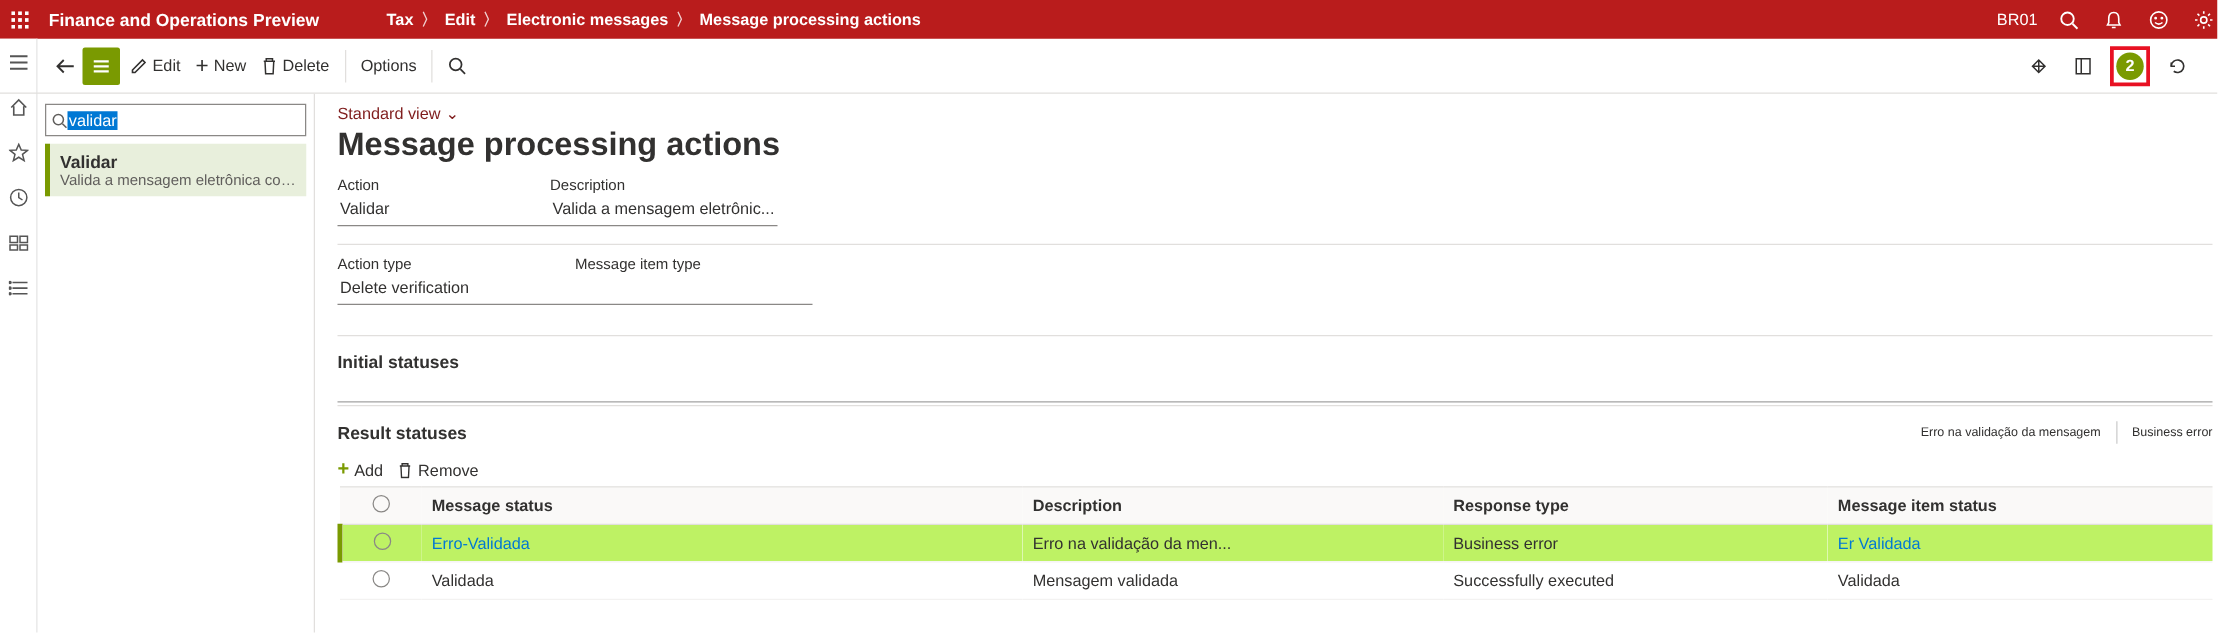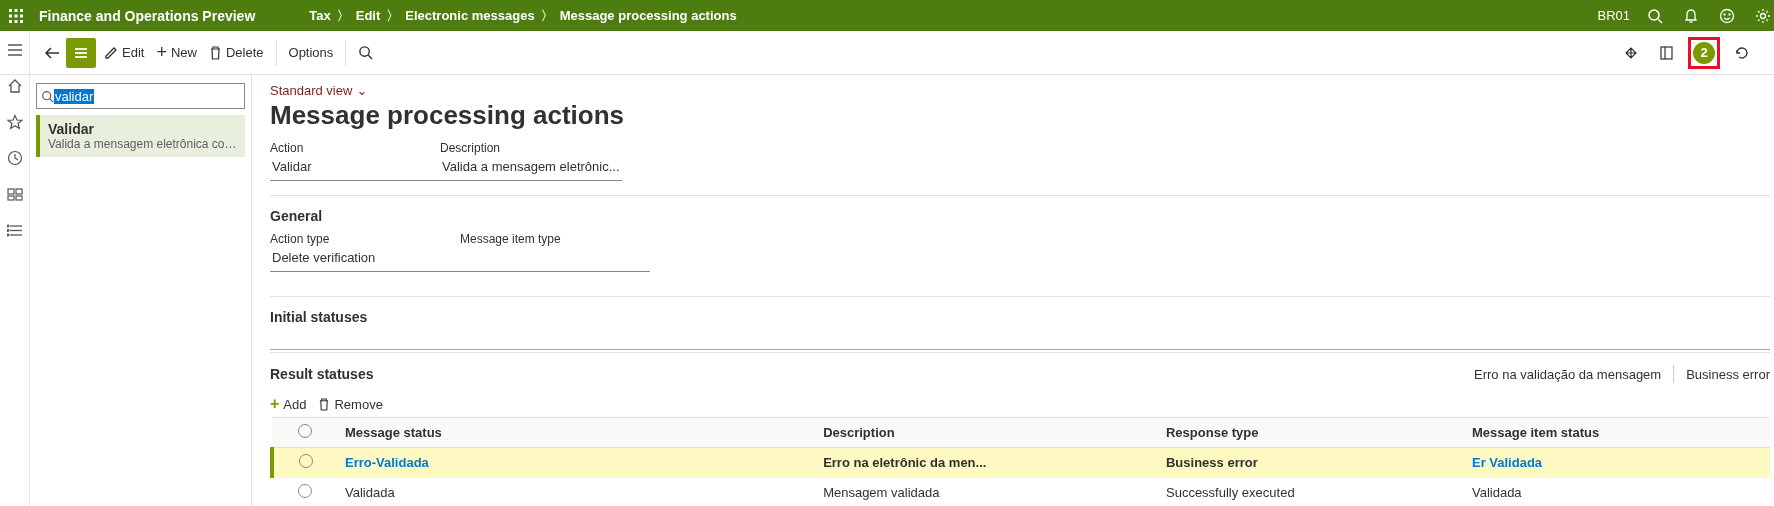--- a/index.html
+++ b/index.html
@@ -1,19 +1,19 @@
 <!DOCTYPE html>
 <html><head>
 <meta charset="utf-8">
 <style>
   * { box-sizing: border-box; margin: 0; padding: 0; font-family: "Segoe UI", Arial, sans-serif; }
   body { width: 1774px; height: 506px; background: #fff; overflow: hidden; font-size: 13px; color: #323130; }
 
   
-  .topbar { height: 31px; background: #4d7c0f; color: #fff; display: flex; align-items: center; }
+  .topbar { height: 31px; background: #b91c1c; color: #fff; display: flex; align-items: center; }
   .waffle { width: 31px; height: 31px; display: flex; align-items: center; justify-content: center; }
   .app-title { font-weight: 600; padding: 0 14px 0 8px; font-size: 14px; }
   .breadcrumbs { display: flex; align-items: center; gap: 6px; padding-left: 40px; font-size: 13px; font-weight: bold; }
   .bc-sep { opacity: 0.8; }
   .bc-item { cursor: pointer; }
   .topbar-right { margin-left: auto; display: flex; align-items: center; gap: 14px; }
   .top-icon { width: 22px; height: 22px; display: flex; align-items: center; justify-content: center; cursor: pointer; }
 
   
   .actionbar { height: 44px; border-bottom: 1px solid #e1dfdd; display: flex; align-items: center; padding: 0 8px 0 38px; position: relative; }
@@ -40,31 +40,31 @@
 
   .field-row { display: flex; margin-bottom: 14px; }
   .field { display: flex; flex-direction: column; }
   .field-label { font-size: 12px; color: #323130; margin-bottom: 2px; }
   .field-input { border: none; border-bottom: 1px solid #8a8886; height: 24px; font-size: 13px; padding: 2px 2px; min-width: 170px; background:transparent;}
   .field-input.w2 { min-width: 170px; white-space:nowrap; overflow:hidden; text-overflow:ellipsis;}
 
   .section { border-top: 1px solid #e1dfdd; padding: 8px 0 10px 0; margin-right: 4px; }
   .section-header { font-weight: 600; font-size: 14px; padding: 4px 0 8px 0; display:flex; align-items:center; justify-content:space-between;}
   .section-header.border-b { border-bottom:1px solid #a3a3a3; padding-bottom:24px;}
-  .sec-right { display:flex; gap:12px; align-items:center; font-weight:400; font-size:13px;}
+  .sec-right { display:flex; gap:12px; align-items:center; font-weight:400; font-size:10px;}
   .sec-right .vsep{ width:1px; height:18px; background:#ccc;}
 
   .tbl-toolbar { display:flex; gap:12px; padding: 4px 0; }
   .tbl-tool { display:flex; align-items:center; gap:4px; color:#323130; cursor:pointer; font-size:13px;}
   .tbl-tool .plus { color:#7a9a01; font-weight:bold; font-size:16px;}
 
   table { border-collapse: collapse; width: 100%; }
   th { text-align: left; font-weight: 600; font-size: 13px; border-bottom: 1px solid #e1dfdd; border-top:1px solid #e1dfdd; padding: 6px 8px; background:#faf9f8;}
   td { padding: 6px 8px; font-size: 13px; border-bottom: 1px solid #f3f2f1; white-space:nowrap; overflow:hidden; text-overflow:ellipsis;}
-  tr.selected { background: #fef9c3; font-weight: bold; }
+  tr.selected { background: #bef264; }
   tr.selected td:first-child { border-left: 4px solid #7a9a01; }
   .radio { width:14px; height:14px; border:1px solid #8a8886; border-radius:50%; display:inline-block;}
   .link { color: #0078d4; cursor:pointer;}
   th:first-child, td:first-child { width:34px; text-align:center;}
   th:nth-child(2),td:nth-child(2){width:250px;}
   th:nth-child(3),td:nth-child(3){width:160px;}
   th:nth-child(4),td:nth-child(4){width:160px;}
   th:nth-child(5),td:nth-child(5){width:160px;}
 
   svg { display:block; }
@@ -265,23 +265,20 @@
         <span class="field-label">Action</span>
         <span class="field-input">Validar</span>
       </div>
       <div class="field">
         <span class="field-label">Description</span>
         <span class="field-input w2">Valida a mensagem eletrônic...</span>
       </div>
     </div>
 
     <div class="section">
-      <div class="section-header">
-          <span>General</span>
-        </div>
       <div class="field-row">
         <div class="field">
           <span class="field-label">Action type</span>
           <span class="field-input" style="min-width:190px">Delete verification</span>
         </div>
         <div class="field">
           <span class="field-label">Message item type</span>
           <span class="field-input" style="min-width:190px"></span>
         </div>
       </div>
@@ -321,21 +318,21 @@
             <th>Message status</th>
             <th>Description</th>
             <th>Response type</th>
             <th>Message item status</th>
           </tr>
         </thead>
         <tbody id="result-rows">
             <tr class="selected">
               <td><span class="radio"></span></td>
               <td class="link">Erro-Validada</td>
-              <td>Erro na eletrônic da men...</td>
+              <td>Erro na validação da men...</td>
               <td>Business error</td>
               <td class="link">Er Validada</td>
             </tr>
             <tr>
               <td><span class="radio"></span></td>
               <td>Validada</td>
               <td>Mensagem validada</td>
               <td>Successfully executed</td>
               <td>Validada</td>
             </tr>

